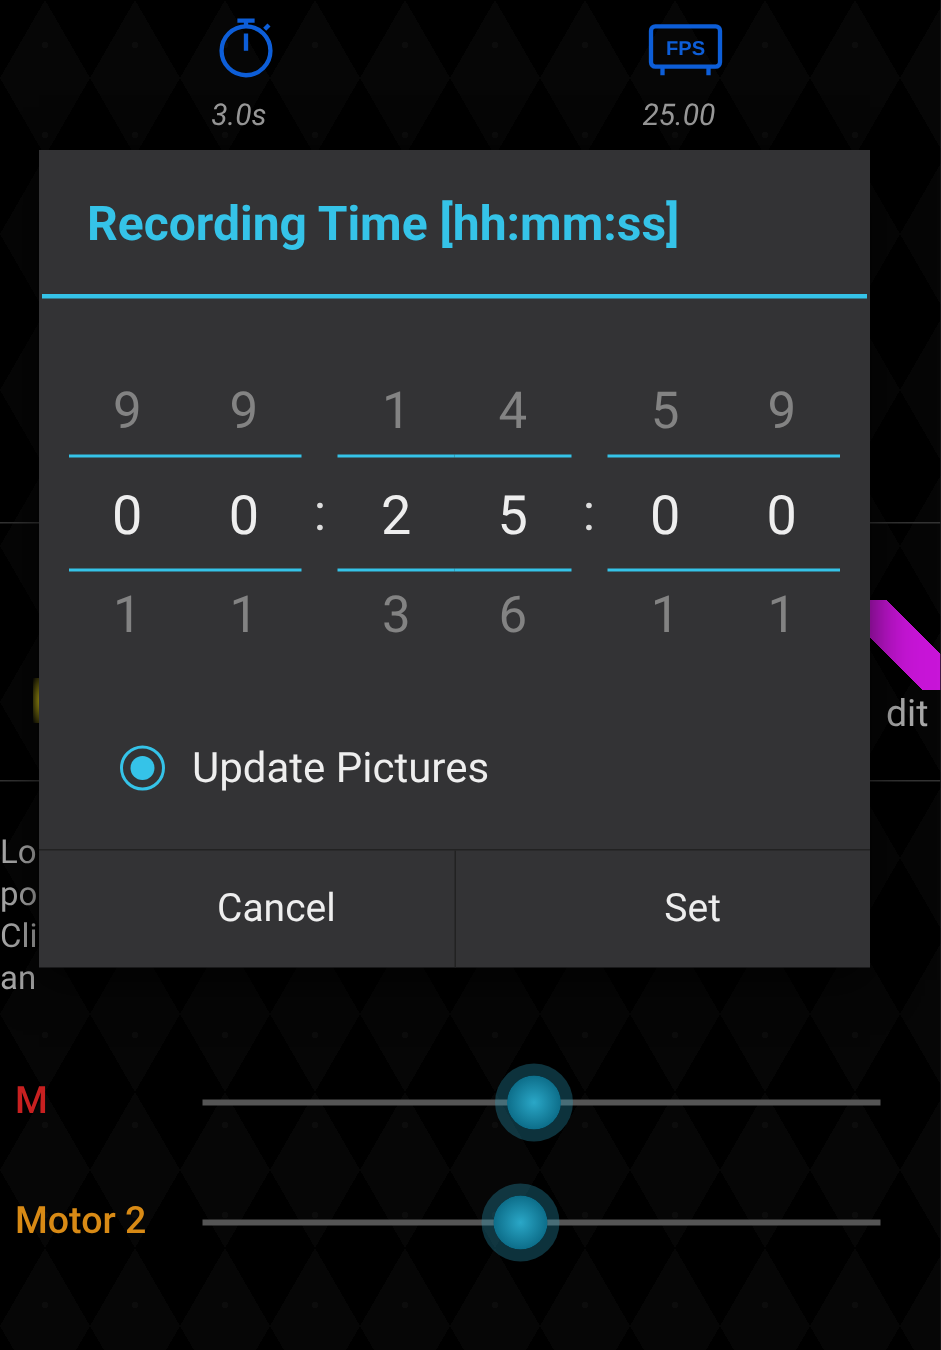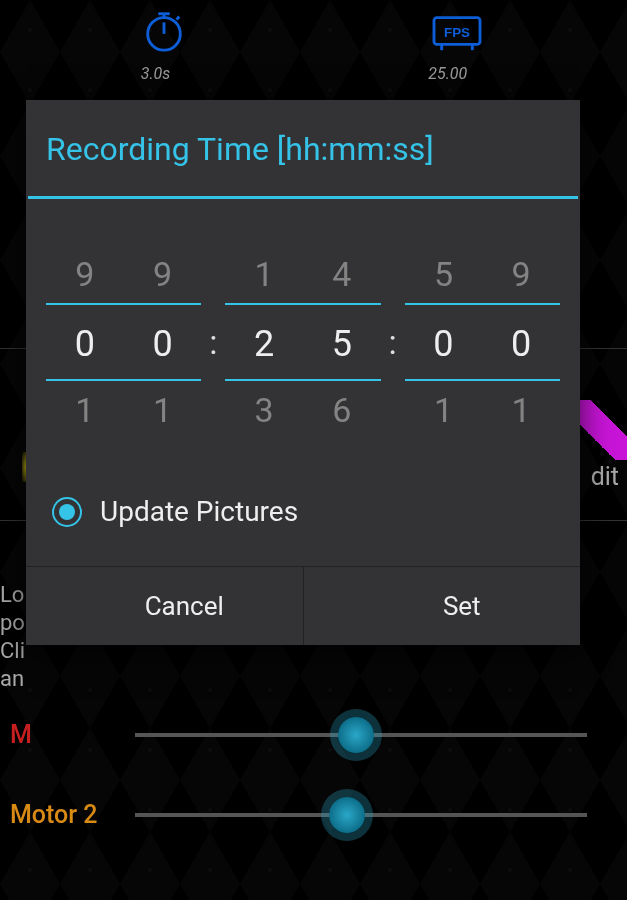--- a/index.html
+++ b/index.html
@@ -24,28 +24,28 @@
     }
     .top-stats {
       position: absolute;
       top: 0; left: 0; right: 0;
       display: flex;
       justify-content: space-around;
       padding: 8px 20px 0;
     }
     .stat { text-align: left; color: #888; }
     .stat svg { stroke: #0d5ed8; fill: none; stroke-width: 3; }
-    .stat-val { font-size: 16px; color: #999; margin-top: 6px; font-style: italic; }
+    .stat-val { font-size: 20px; color: #999; margin-top: 6px; font-style: italic; }
     .obscured-text {
       position: absolute;
       color: #aaa;
       font-size: 22px;
       line-height: 28px;
     }
-    .obs-left { left: 0; top: 581px; }
+    .obs-left { left: 0; top: 555px; }
     .edit-blob {
       position: absolute;
       right: 0;
       top: 400px;
       width: 80px;
       height: 120px;
     }
     .edit-blob .pencil {
       width: 60px; height: 60px;
       background: linear-gradient(45deg, transparent 40%, #c815d8 40%, #c815d8 70%, transparent 70%);
@@ -94,22 +94,22 @@
       position: absolute;
       left: 26px;
       top: 100px;
       width: 554px;
       background: #333335;
       box-shadow: 0 8px 30px rgba(0,0,0,0.7);
     }
     .dialog-title {
       color: #35c3e8;
       font-size: 32px;
-      font-weight: 400;
-      padding: 30px 20px 28px;
+      font-weight: 700;
+      padding: 30px 32px 28px;
     }
     .title-line {
       height: 3px;
       background: #35c3e8;
       margin: 0 2px;
     }
     .picker {
       display: flex;
       justify-content: center;
       align-items: center;
@@ -137,20 +137,21 @@
     .colon {
       color: #ddd;
       font-size: 34px;
       width: 24px;
       text-align: center;
       height: 194px;
       line-height: 194px;
     }
     .radio-group {
       padding: 6px 26px 28px;
+      margin-left: 28px;
     }
     .radio-item {
       display: flex;
       align-items: center;
       gap: 18px;
       padding: 10px 0;
       cursor: pointer;
     }
     .radio-circ {
       width: 30px; height: 30px;

